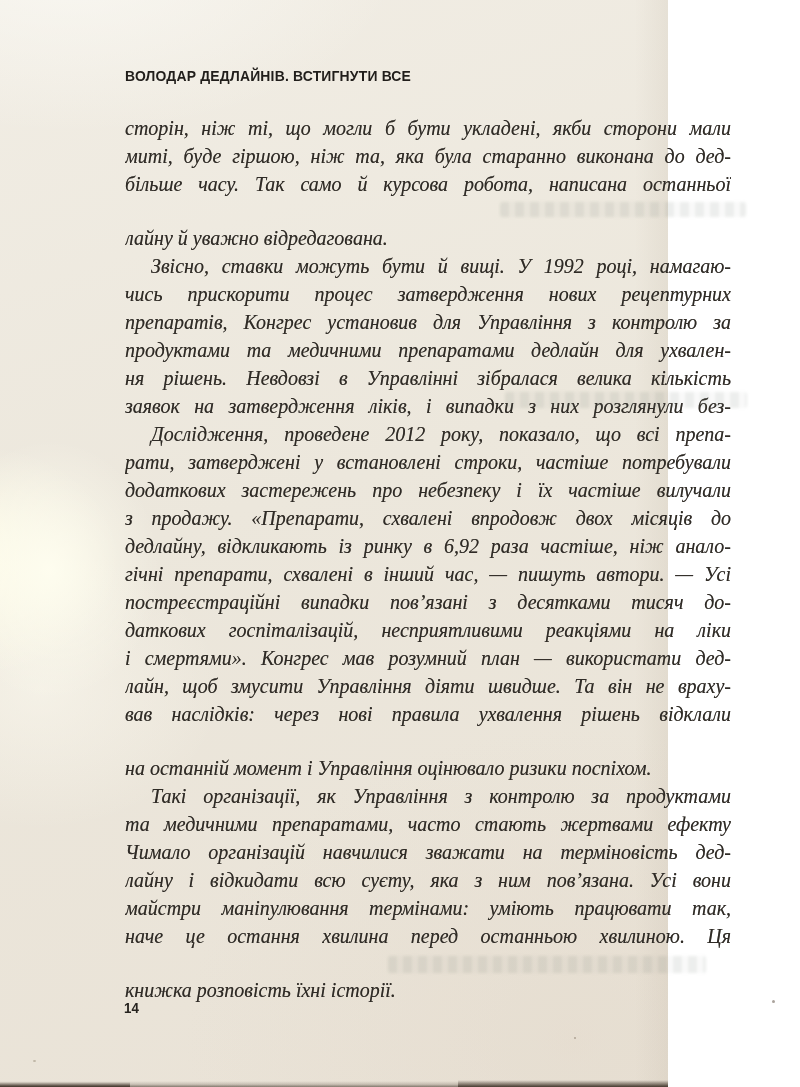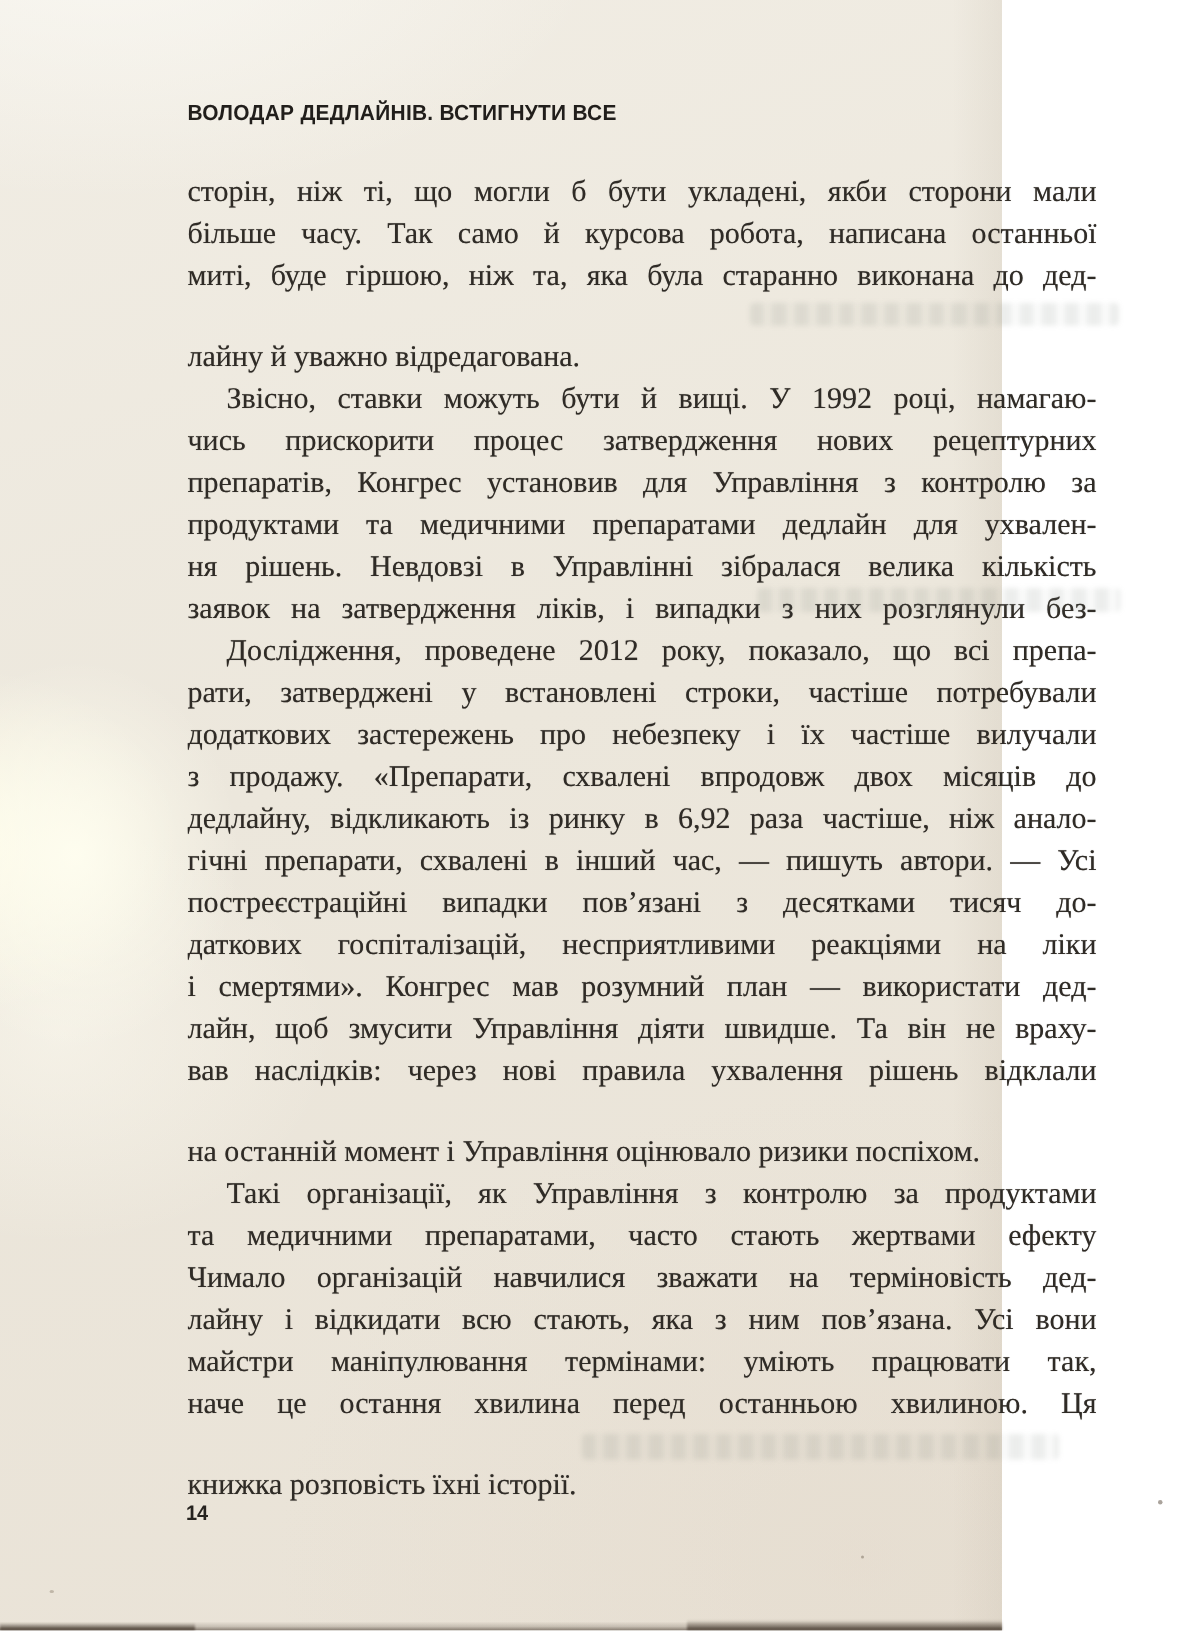--- a/index.html
+++ b/index.html
@@ -29,21 +29,21 @@
     transform: scaleX(0.96); transform-origin: left top;
     white-space: nowrap;
   }
 
   .text-block {
     position: absolute; left: 125px; top: 114px; width: 606px;
     font-size: 20px; line-height: 28px;
     color: #2f2b26;
     text-shadow: 0 0 0.5px rgba(47,43,38,0.55);
   }
-  .line { height: 28px; overflow: hidden; white-space: normal; }
+  .line { height: 28px; overflow: hidden; white-space: normal; font-style: italic; }
   .line.j { text-align: justify; text-align-last: justify; }
   .line.l { text-align: left; margin-top: 26px; }
   .line.ind { text-indent: 26px; }
 
   .page-number {
     position: absolute; left: 124px; top: 1000px;
     font-family: "Liberation Sans", sans-serif;
     font-weight: 700; font-size: 14px;
     color: #26231f;
     transform: scaleX(0.95); transform-origin: left top;
@@ -91,22 +91,22 @@
 <body>
 
 <div class="photo">
 
   <div class="glow-left"></div>
 
   <div class="running-head">ВОЛОДАР ДЕДЛАЙНІВ. ВСТИГНУТИ ВСЕ</div>
 
   <div class="text-block">
       <div class="line j">сторін, ніж ті, що могли б бути укладені, якби сторони мали</div>
+      <div class="line j">миті, буде гіршою, ніж та, яка була старанно виконана до дед-</div>
       <div class="line j">більше часу. Так само й курсова робота, написана останньої</div>
-      <div class="line j">миті, буде гіршою, ніж та, яка була старанно виконана до дед-</div>
       <div class="line l">лайну й уважно відредагована.</div>
       <div class="line j ind">Звісно, ставки можуть бути й вищі. У 1992 році, намагаю-</div>
       <div class="line j">чись прискорити процес затвердження нових рецептурних</div>
       <div class="line j">препаратів, Конгрес установив для Управління з контролю за</div>
       <div class="line j">продуктами та медичними препаратами дедлайн для ухвален-</div>
       <div class="line j">ня рішень. Невдовзі в Управлінні зібралася велика кількість</div>
       <div class="line j">заявок на затвердження ліків, і випадки з них розглянули без-</div>
       <div class="line j ind">Дослідження, проведене 2012 року, показало, що всі препа-</div>
       <div class="line j">рати, затверджені у встановлені строки, частіше потребували</div>
       <div class="line j">додаткових застережень про небезпеку і їх частіше вилучали</div>
@@ -115,21 +115,21 @@
       <div class="line j">гічні препарати, схвалені в інший час, — пишуть автори. — Усі</div>
       <div class="line j">постреєстраційні випадки пов’язані з десятками тисяч до-</div>
       <div class="line j">даткових госпіталізацій, несприятливими реакціями на ліки</div>
       <div class="line j">і смертями». Конгрес мав розумний план — використати дед-</div>
       <div class="line j">лайн, щоб змусити Управління діяти швидше. Та він не враху-</div>
       <div class="line j">вав наслідків: через нові правила ухвалення рішень відклали</div>
       <div class="line l">на останній момент і Управління оцінювало ризики поспіхом.</div>
       <div class="line j ind">Такі організації, як Управління з контролю за продуктами</div>
       <div class="line j">та медичними препаратами, часто стають жертвами ефекту</div>
       <div class="line j">Чимало організацій навчилися зважати на терміновість дед-</div>
-      <div class="line j">лайну і відкидати всю стають, яка з ним пов’язана. Усі вони</div>
+      <div class="line j">лайну і відкидати всю суєту, яка з ним пов’язана. Усі вони</div>
       <div class="line j">майстри маніпулювання термінами: уміють працювати так,</div>
       <div class="line j">наче це остання хвилина перед останньою хвилиною. Ця</div>
       <div class="line l">книжка розповість їхні історії.</div>
     </div>
 
   <div class="smudge s1"></div>
   <div class="smudge s2"></div>
   <div class="smudge s3"></div>
 
   <div class="page-number">14</div>

